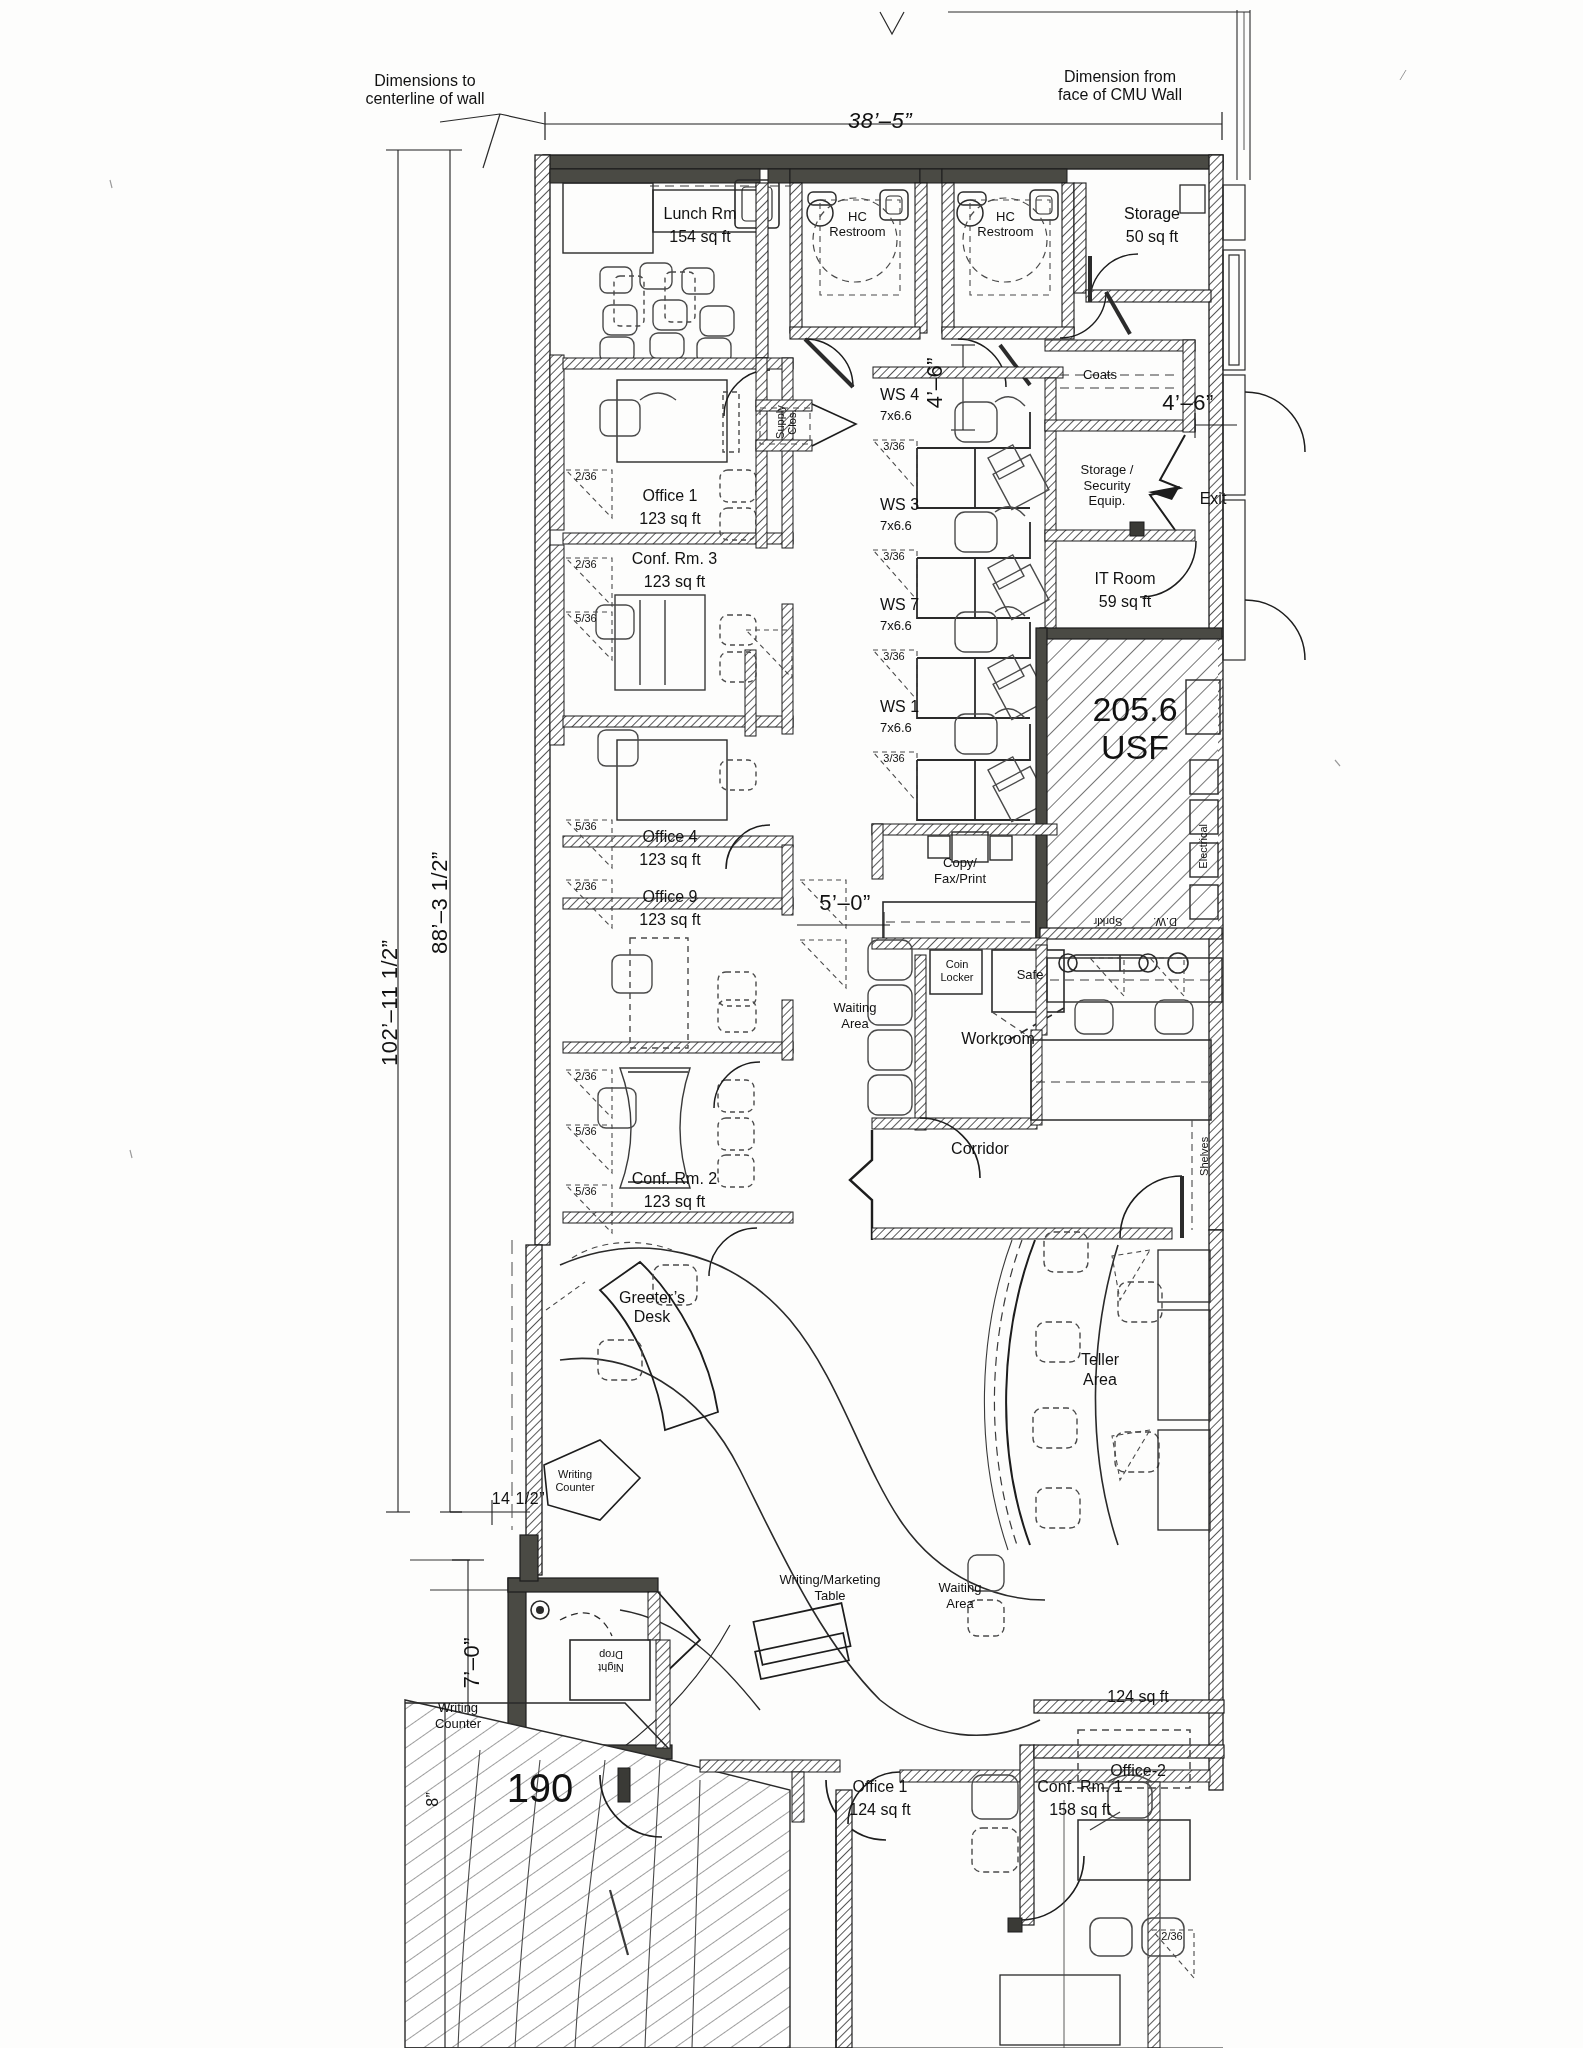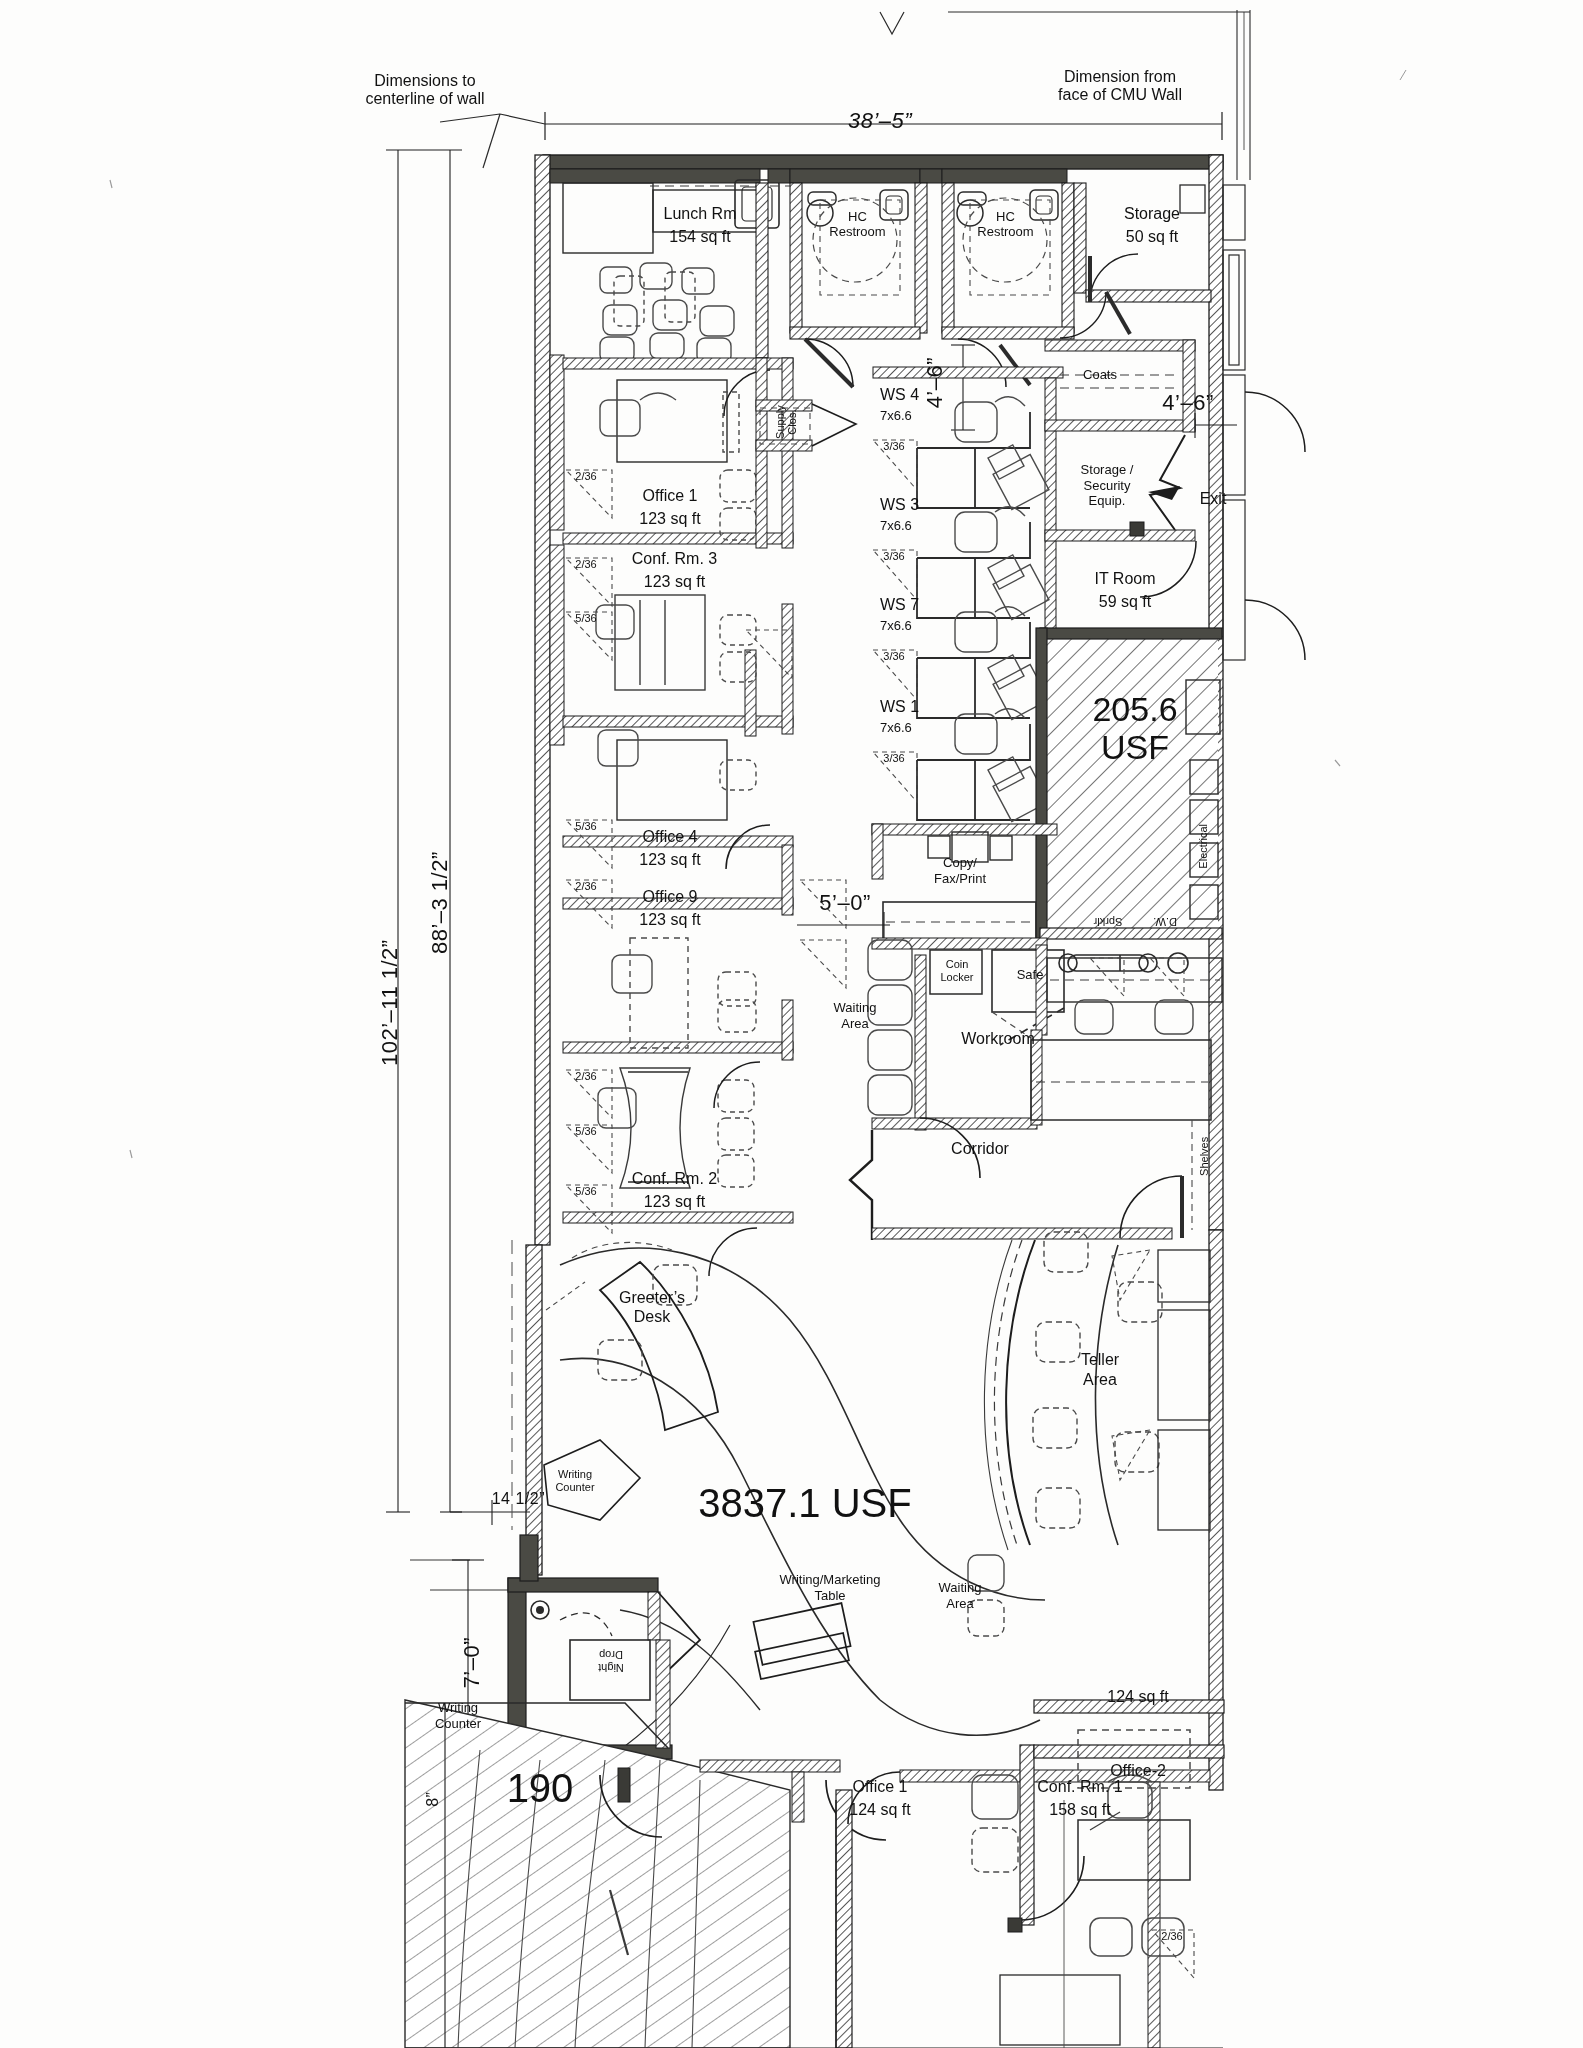--- a/index.html
+++ b/index.html
@@ -531,21 +531,20 @@
   <div class="lbl lg dimfont rot90" style="left:880px;top:370px;width:110px;">4’–6”</div>
   <div class="lbl lg dimfont" style="left:1128px;top:390px;width:120px;">4’–6”</div>
   <div class="lbl lg dimfont" style="left:790px;top:890px;width:110px;">5’–0”</div>
 
   <div class="lbl md dimfont" style="left:455px;top:1490px;width:90px;text-align:right;">14 1/2”</div>
   <div class="lbl lg dimfont rot90" style="left:412px;top:1650px;width:120px;">7’–0”</div>
   <div class="lbl md dimfont rot90" style="left:403px;top:1790px;width:60px;">8”</div>
 
   <div class="lbl xl" style="left:1060px;top:690px;width:150px;line-height:1.12;">205.6
 USF</div>
-  <div class="lbl huge" style="left:650px;top:1480px;width:310px;">3837.1 USF</div>
   <div class="lbl huge" style="left:480px;top:1765px;width:120px;">190</div>
 
   <div class="lbl md" style="left:630px;top:205px;width:140px;">Lunch Rm</div>
   <div class="lbl md" style="left:630px;top:228px;width:140px;">154 sq ft</div>
 
   <div class="lbl sm" style="left:810px;top:210px;width:95px;">HC
 Restroom</div>
   <div class="lbl sm" style="left:958px;top:210px;width:95px;">HC
 Restroom</div>
 

